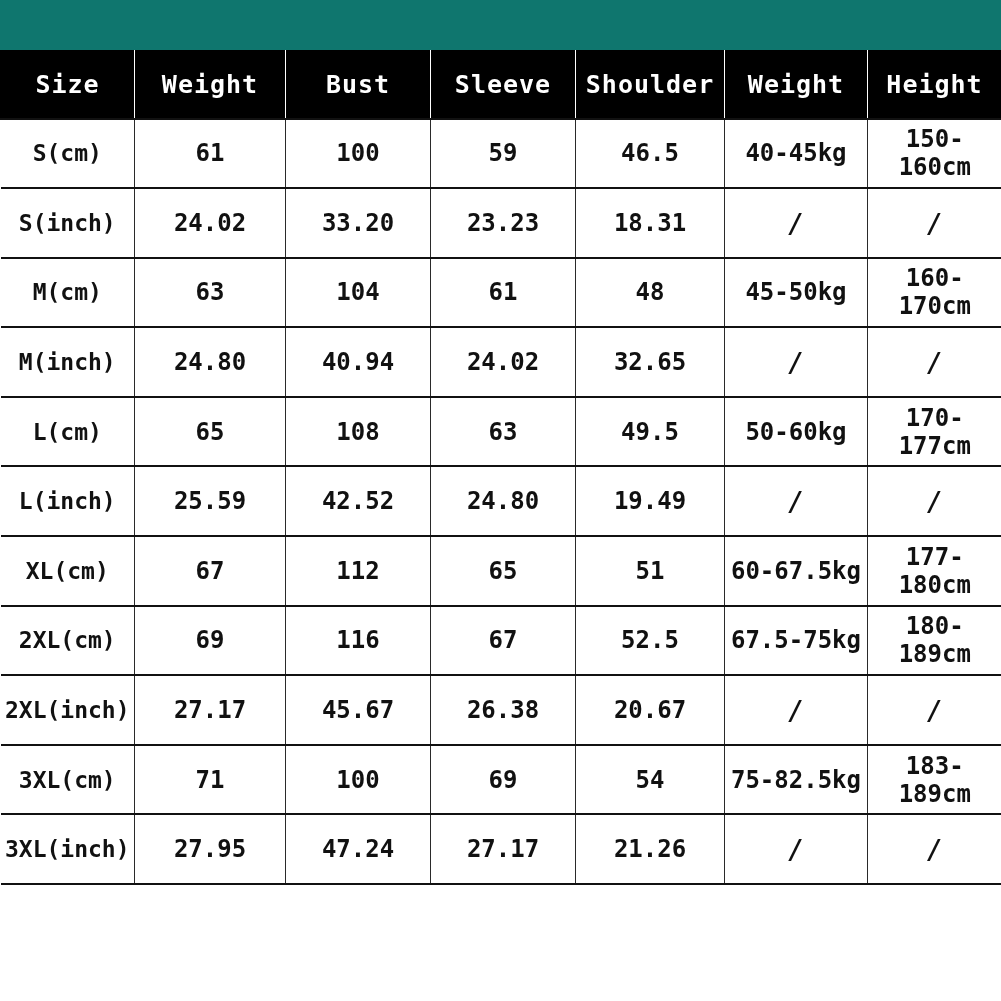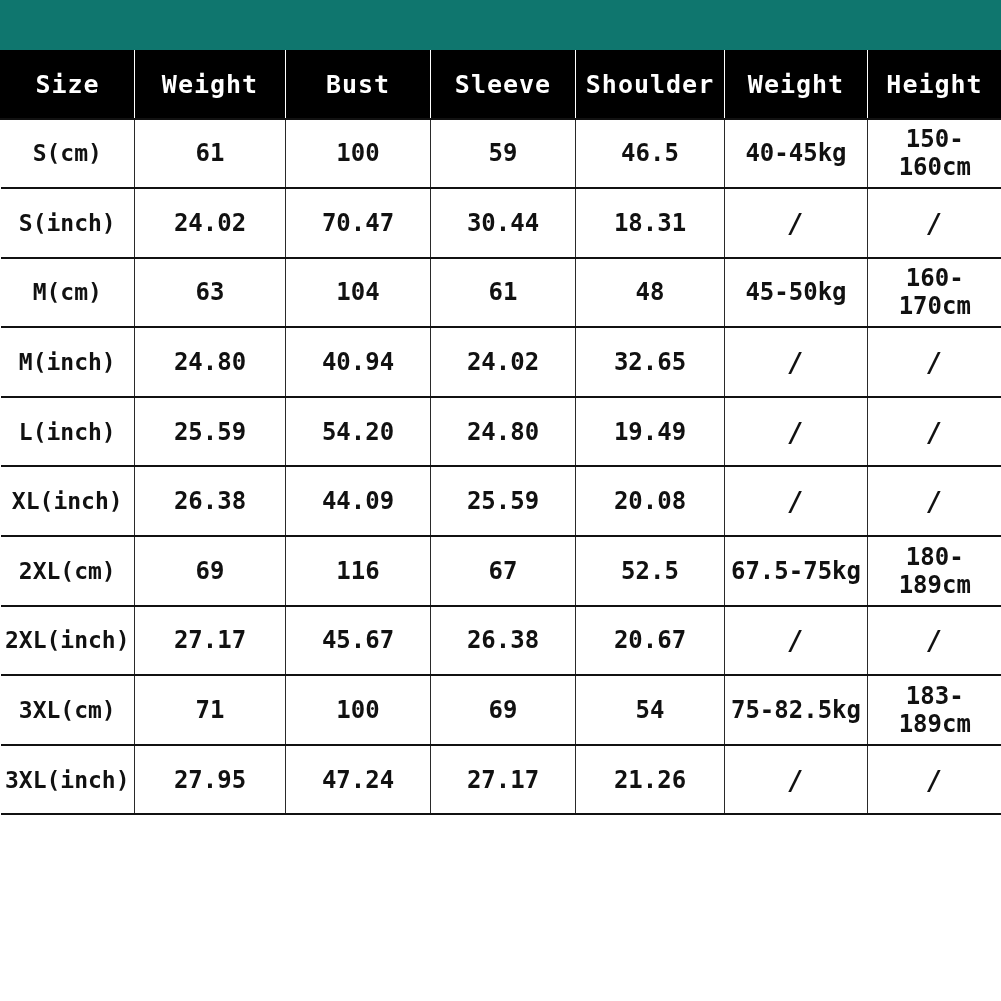--- a/index.html
+++ b/index.html
@@ -131,22 +131,22 @@
             <td class="cell cell-length">61</td>
             <td class="cell cell-bust">100</td>
             <td class="cell cell-sleeve">59</td>
             <td class="cell cell-shoulder">46.5</td>
             <td class="cell cell-weight">40-45kg</td>
             <td class="cell cell-height">150-160cm</td>
           </tr>
           <tr class="data-row">
             <td class="cell cell-size">S(inch)</td>
             <td class="cell cell-length">24.02</td>
-            <td class="cell cell-bust">70.47</td>
-            <td class="cell cell-sleeve">30.44</td>
+            <td class="cell cell-bust">33.20</td>
+            <td class="cell cell-sleeve">23.23</td>
             <td class="cell cell-shoulder">18.31</td>
             <td class="cell cell-weight cell-dash">/</td>
             <td class="cell cell-height cell-dash">/</td>
           </tr>
           <tr class="data-row">
             <td class="cell cell-size">M(cm)</td>
             <td class="cell cell-length">63</td>
             <td class="cell cell-bust">104</td>
             <td class="cell cell-sleeve">61</td>
             <td class="cell cell-shoulder">48</td>
@@ -156,36 +156,45 @@
           <tr class="data-row">
             <td class="cell cell-size">M(inch)</td>
             <td class="cell cell-length">24.80</td>
             <td class="cell cell-bust">40.94</td>
             <td class="cell cell-sleeve">24.02</td>
             <td class="cell cell-shoulder">32.65</td>
             <td class="cell cell-weight cell-dash">/</td>
             <td class="cell cell-height cell-dash">/</td>
           </tr>
           <tr class="data-row">
+            <td class="cell cell-size">L(cm)</td>
+            <td class="cell cell-length">65</td>
+            <td class="cell cell-bust">108</td>
+            <td class="cell cell-sleeve">63</td>
+            <td class="cell cell-shoulder">49.5</td>
+            <td class="cell cell-weight">50-60kg</td>
+            <td class="cell cell-height">170-177cm</td>
+          </tr>
+          <tr class="data-row">
             <td class="cell cell-size">L(inch)</td>
             <td class="cell cell-length">25.59</td>
-            <td class="cell cell-bust">54.20</td>
+            <td class="cell cell-bust">42.52</td>
             <td class="cell cell-sleeve">24.80</td>
             <td class="cell cell-shoulder">19.49</td>
             <td class="cell cell-weight cell-dash">/</td>
             <td class="cell cell-height cell-dash">/</td>
           </tr>
           <tr class="data-row">
-            <td class="cell cell-size">XL(inch)</td>
-            <td class="cell cell-length">26.38</td>
-            <td class="cell cell-bust">44.09</td>
-            <td class="cell cell-sleeve">25.59</td>
-            <td class="cell cell-shoulder">20.08</td>
-            <td class="cell cell-weight cell-dash">/</td>
-            <td class="cell cell-height cell-dash">/</td>
+            <td class="cell cell-size">XL(cm)</td>
+            <td class="cell cell-length">67</td>
+            <td class="cell cell-bust">112</td>
+            <td class="cell cell-sleeve">65</td>
+            <td class="cell cell-shoulder">51</td>
+            <td class="cell cell-weight">60-67.5kg</td>
+            <td class="cell cell-height">177-180cm</td>
           </tr>
           <tr class="data-row">
             <td class="cell cell-size">2XL(cm)</td>
             <td class="cell cell-length">69</td>
             <td class="cell cell-bust">116</td>
             <td class="cell cell-sleeve">67</td>
             <td class="cell cell-shoulder">52.5</td>
             <td class="cell cell-weight">67.5-75kg</td>
             <td class="cell cell-height">180-189cm</td>
           </tr>

